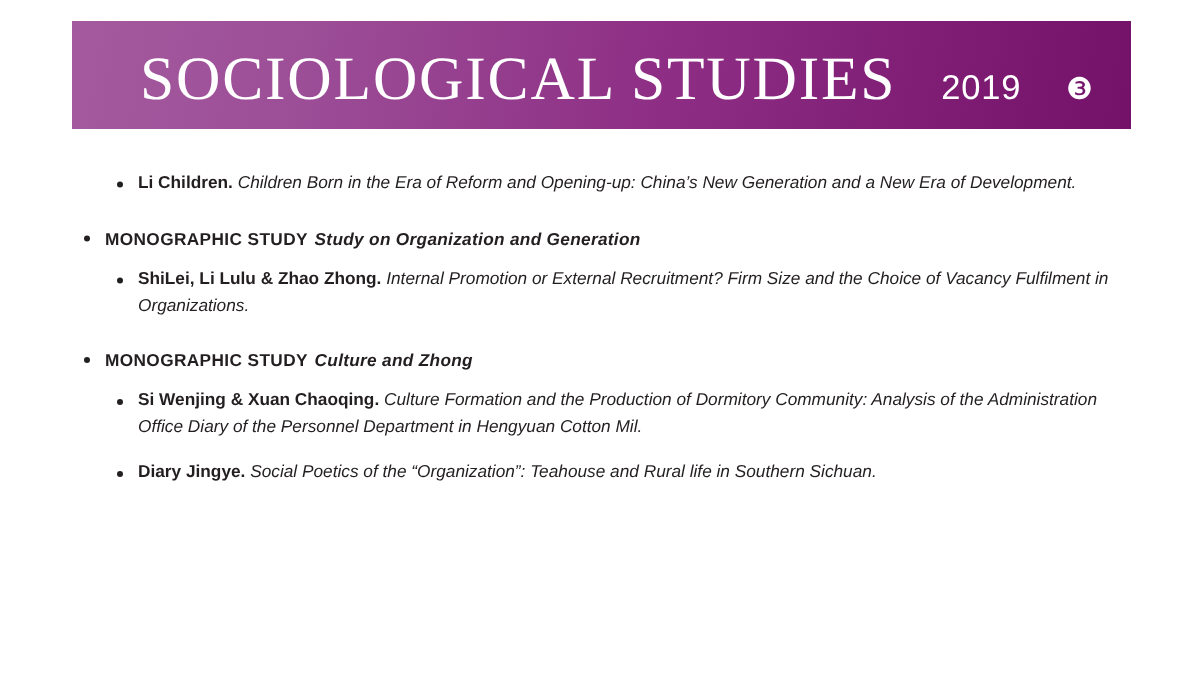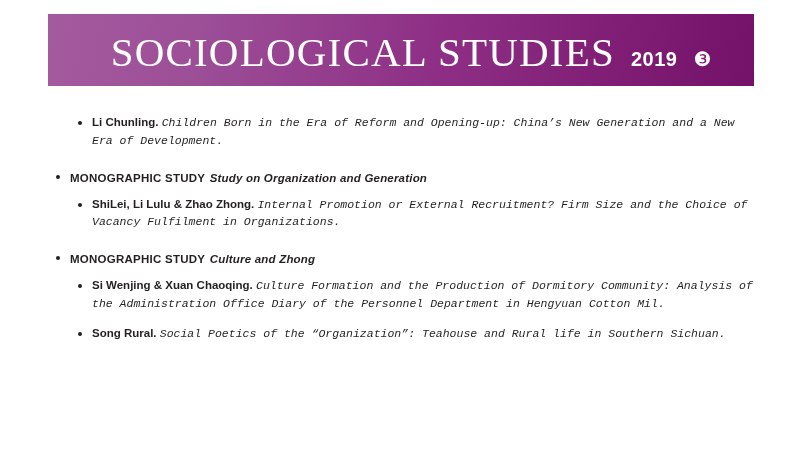--- a/index.html
+++ b/index.html
@@ -30,36 +30,36 @@
     background: linear-gradient(100deg, #a45a9e 0%, #9c4e97 22%, #8e2f85 55%, #7d1a72 85%, #731268 100%);
     display: flex;
     align-items: center;
     justify-content: center;
     box-sizing: border-box;
     padding-left: 20px;
   }
   .banner-inner {
     display: flex;
     align-items: baseline;
-    gap: 16px;
+    gap: 30px;
     transform: translateY(2px);
   }
   .banner-title {
     color: #ffffff;
     font-family: "Liberation Serif", serif;
     font-weight: 400;
     font-size: 41px;
     letter-spacing: 1.2px;
     white-space: nowrap;
   }
   .banner-year {
     color: #ffffff;
     font-family: "Liberation Sans", sans-serif;
-    font-weight: bold;
-    font-size: 20px;
+    font-weight: normal;
+    font-size: 23px;
     letter-spacing: 0.5px;
   }
   .banner-issue {
     color: #ffffff;
     font-family: "DejaVu Sans", sans-serif;
     font-size: 20px;
     line-height: 1;
   }
 
   
@@ -116,21 +116,20 @@
   }
   .entry .bullet {
     left: 30px;
     top: 7px;
   }
   .authors {
     font-weight: bold;
   }
   .title {
     font-style: italic;
-    font-family: Liberation Mono, monospace;
   }
 
   .spacer-lg { height: 6px; }
 </style>
 </head>
 <body>
 
 <div class="page">
 
   <div class="banner">
@@ -139,21 +138,21 @@
       <span class="banner-year">2019</span>
       <span class="banner-issue">❸</span>
     </div>
   </div>
 
   <div class="content">
 
     <div class="section">
       <div class="entry">
         <span class="bullet"></span>
-        <span class="authors">Li Chunling.</span>
+        <span class="authors">Li Children.</span>
         <span class="title">Children Born in the Era of Reform and Opening-up: China’s New Generation and a New Era of Development.</span>
       </div>
     </div>
 
     <div class="spacer-lg"></div>
 
     <div class="section">
       <div class="section-head">
         <span class="bullet"></span>
         <span class="section-label">MONOGRAPHIC STUDY</span>
@@ -174,19 +173,19 @@
         <span class="section-label">MONOGRAPHIC STUDY</span>
         <span class="section-sub">Culture and Zhong</span>
       </div>
       <div class="entry">
         <span class="bullet"></span>
         <span class="authors">Si Wenjing &amp; Xuan Chaoqing.</span>
         <span class="title">Culture Formation and the Production of Dormitory Community: Analysis of the Administration Office Diary of the Personnel Department in Hengyuan Cotton Mil.</span>
       </div>
       <div class="entry">
         <span class="bullet"></span>
-        <span class="authors">Song Rural.</span>
+        <span class="authors">Diary Jingye.</span>
         <span class="title">Social Poetics of the “Organization”: Teahouse and Rural life in Southern Sichuan.</span>
       </div>
     </div>
 
   </div>
 </div>
 
 </body></html>

